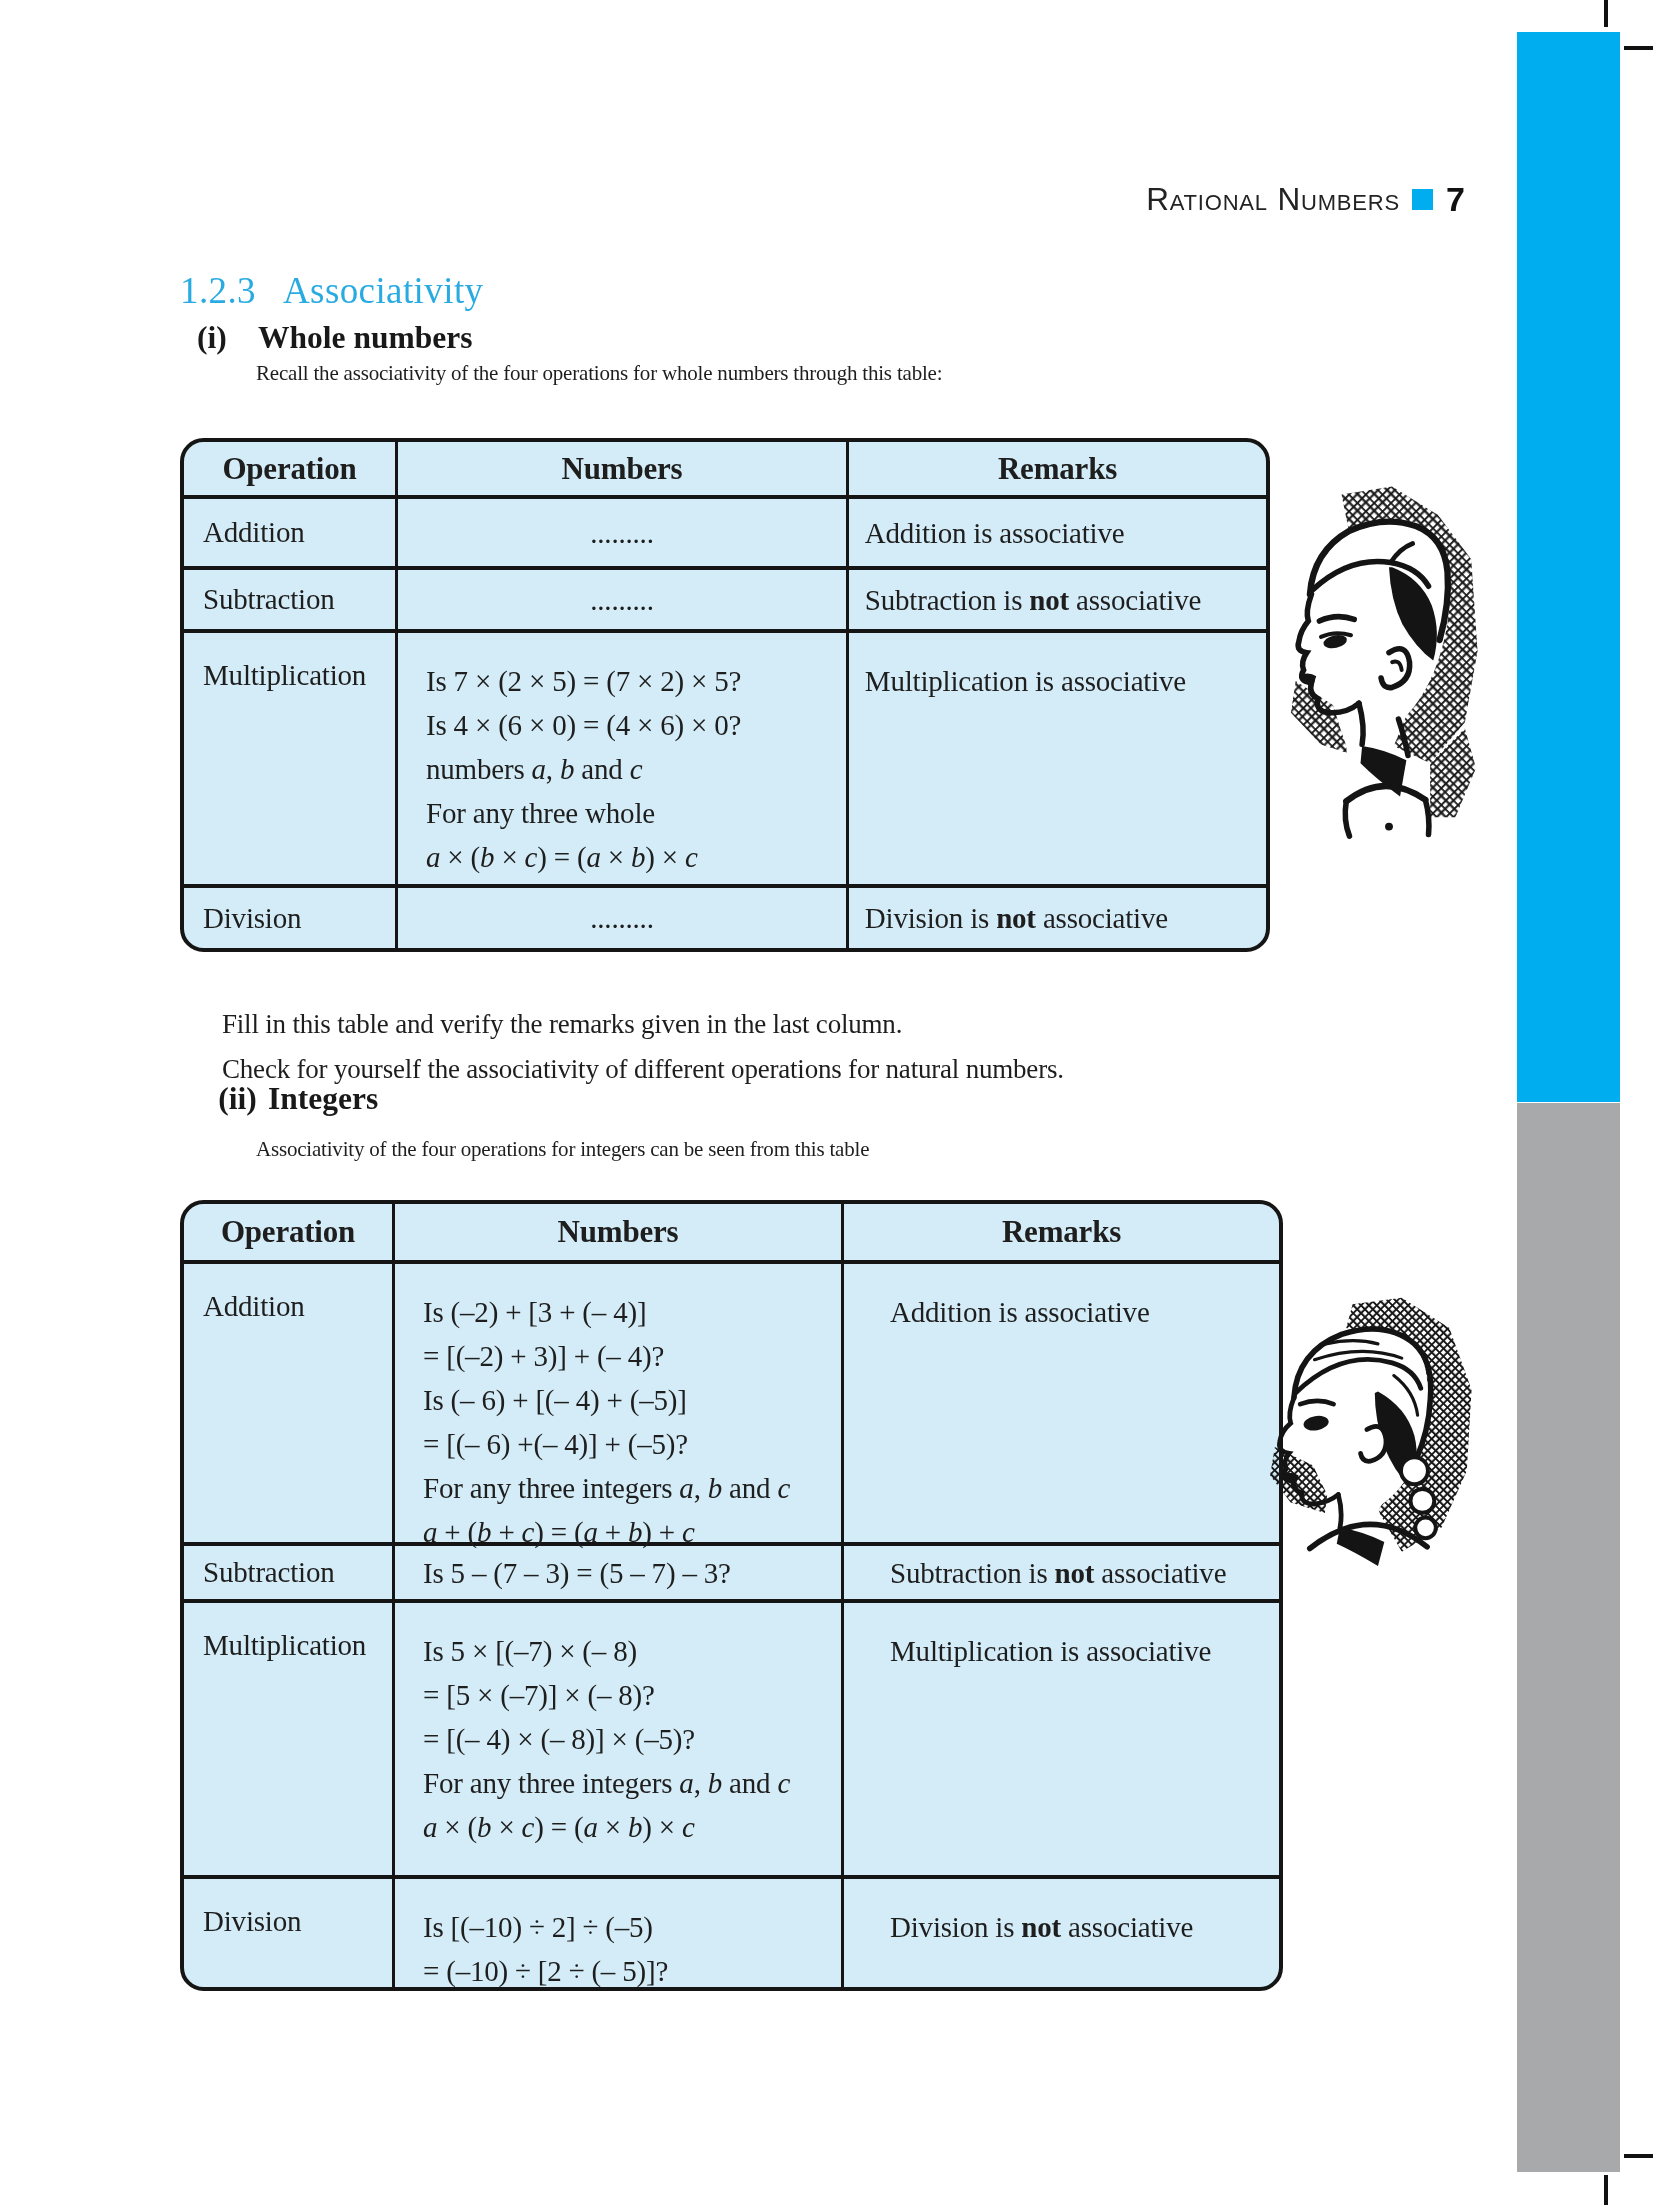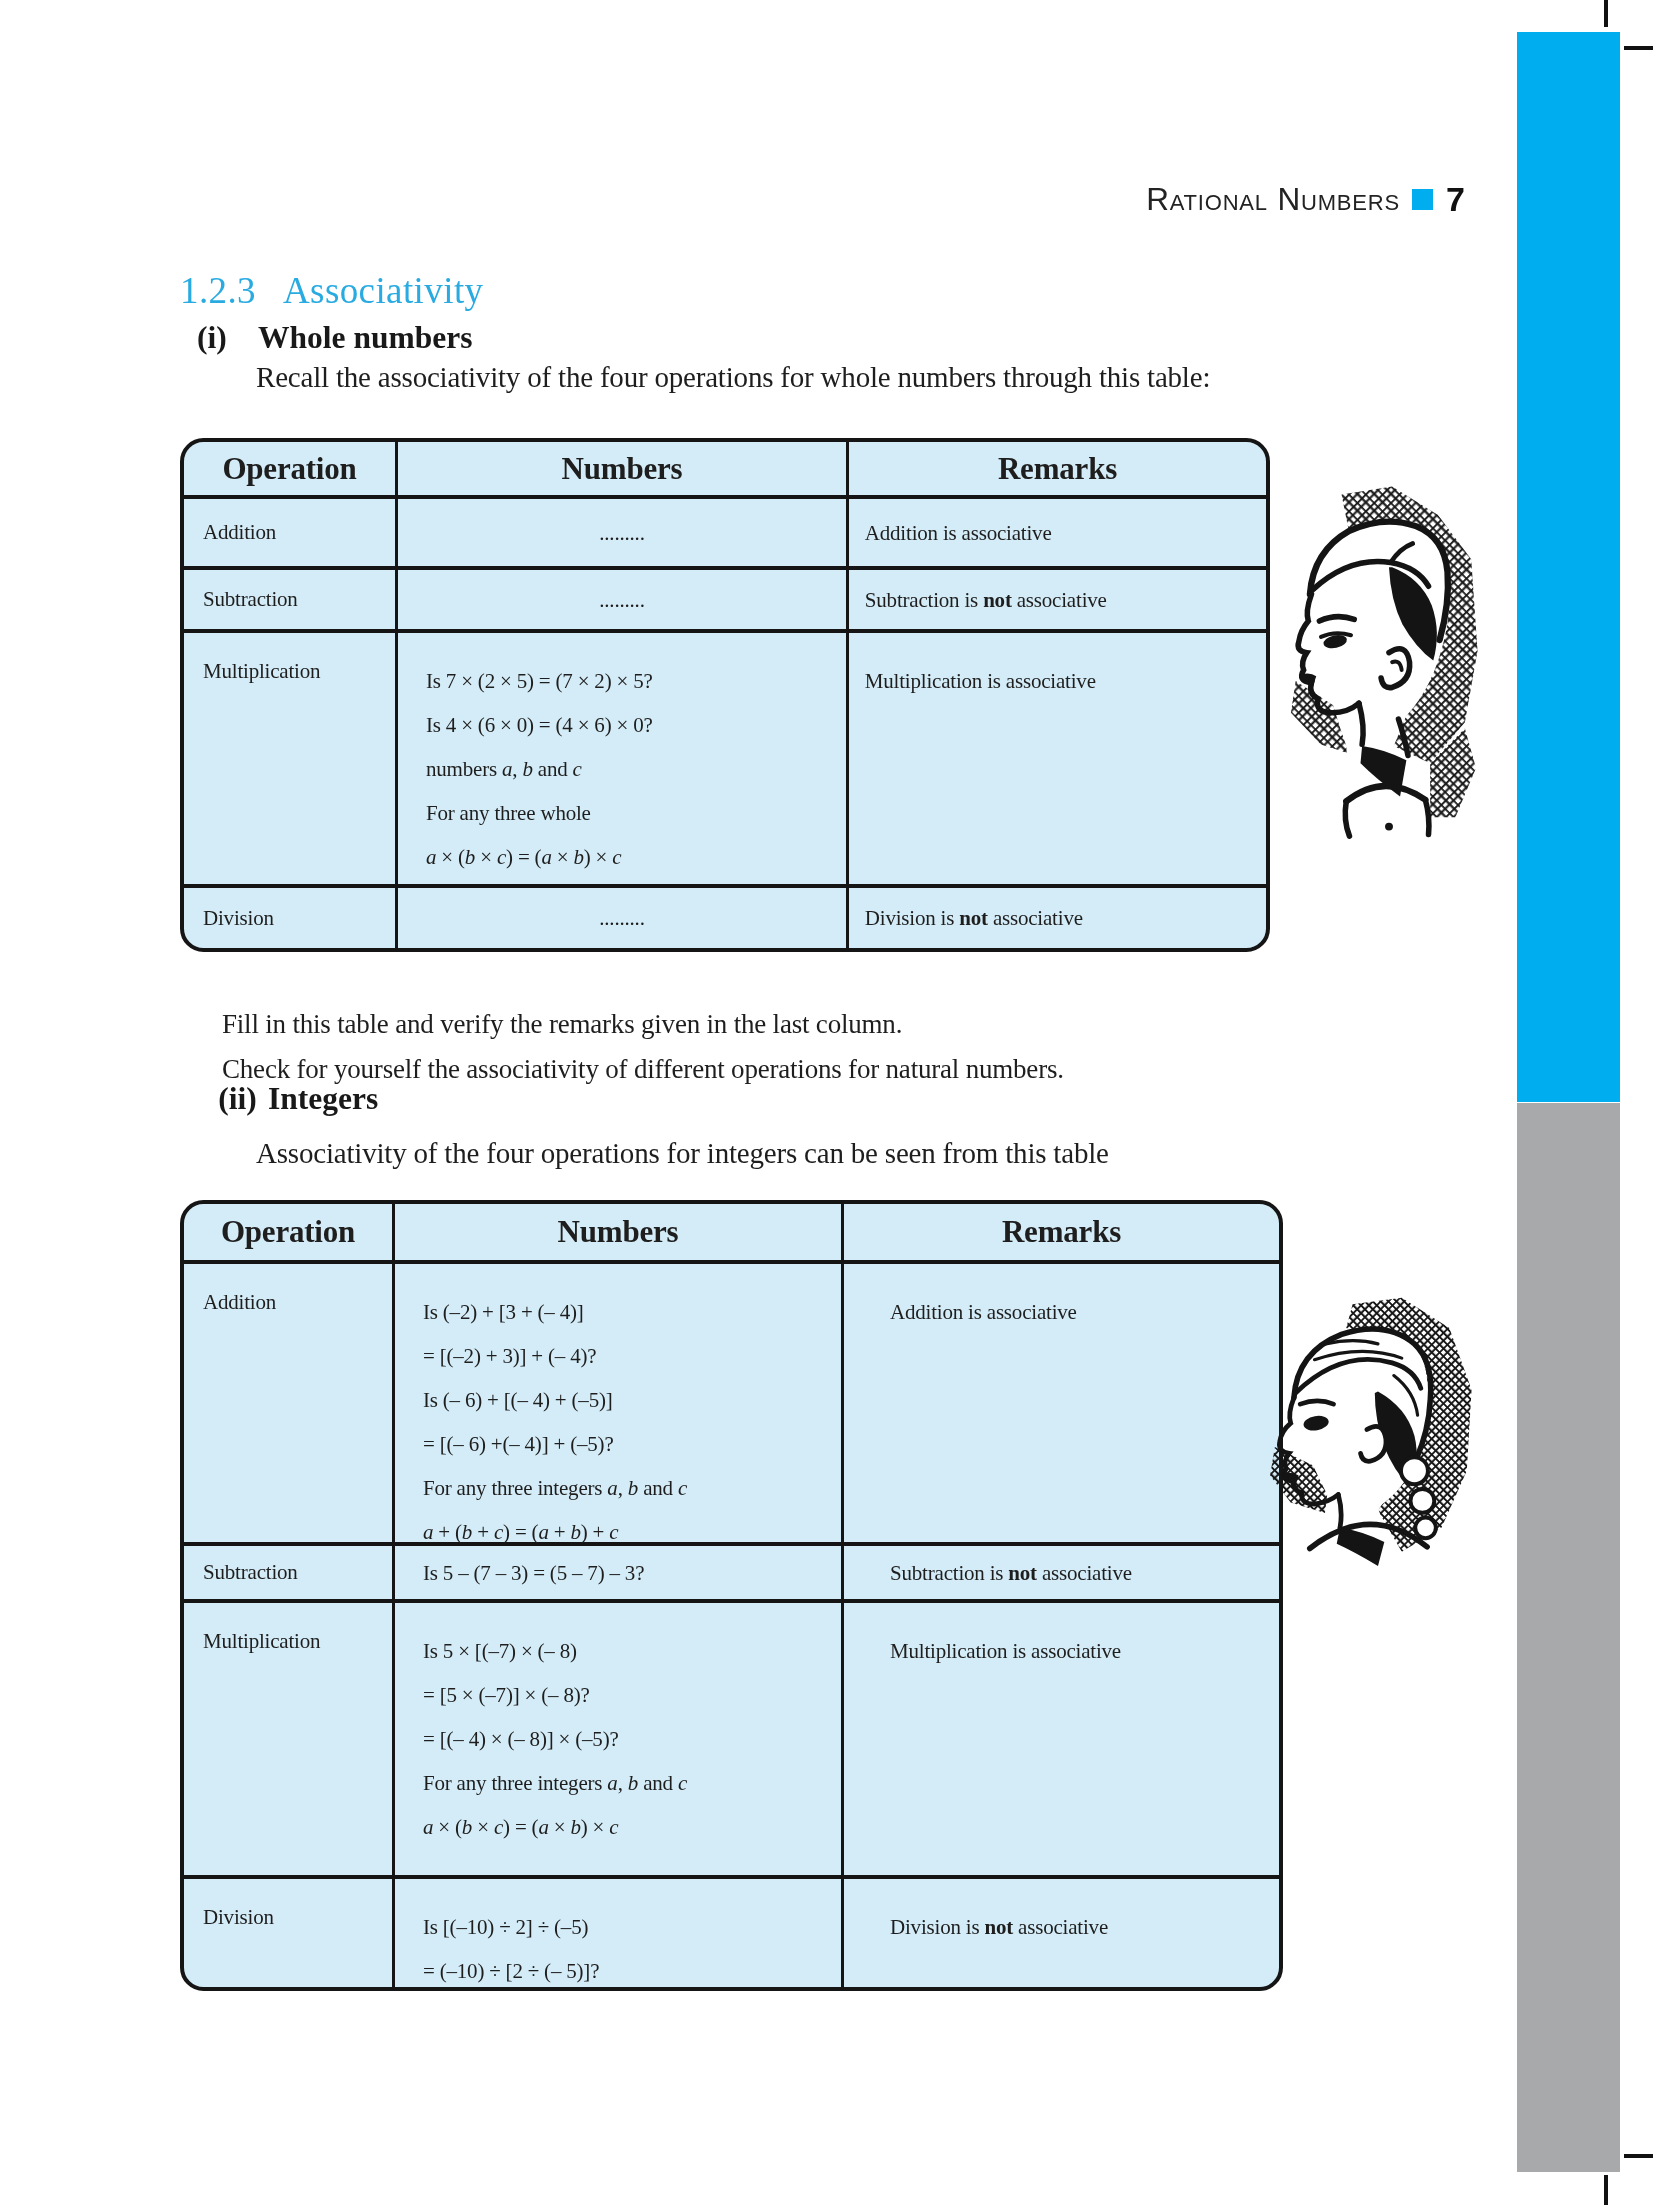--- a/index.html
+++ b/index.html
@@ -24,34 +24,34 @@
   .rh-page{font-size:34px;font-weight:bold;color:#111;}
 
   
   .section-heading{position:absolute;left:180px;top:269px;margin:0;font-size:37px;font-weight:normal;
                    color:#29abe2;letter-spacing:0.4px;}
   .section-number{margin-right:27px;}
   .sub-heading{position:absolute;font-size:31.5px;font-weight:bold;color:#191919;display:flex;margin:0;}
   .sub1{left:197px;top:320px;}
   .sub2{left:207px;top:1081px;text-align:center;}
   .sub-label{width:61px;}
-  .intro{position:absolute;margin:0;font-size:29px;color:#1e1e1e;letter-spacing:-0.2px;}
+  .intro{position:absolute;margin:0;font-size:21px;color:#1e1e1e;letter-spacing:-0.2px;}
   .intro1{left:256px;top:361px;}
   .intro2{left:256px;top:1137px;}
   .note{position:absolute;left:206px;top:986px;margin:16px;font-size:27px;line-height:45px;
         letter-spacing:-0.2px;}
 
   
   .op-table{position:absolute;display:grid;background:#d4ecf7;border:4.7px solid #151515;
             border-radius:23.6px;overflow:hidden;box-sizing:border-box;}
   .t1{left:180px;top:438px;width:1090px;height:514px;
       grid-template-columns:214px 451px 1fr;grid-template-rows:57px 71px 63px 255px 1fr;}
   .t2{left:180px;top:1200px;width:1103px;height:791px;
       grid-template-columns:211px 449px 1fr;grid-template-rows:60px 282px 57px 276px 1fr;}
-  .cell{border-right:3.2px solid #151515;border-bottom:4.7px solid #151515;font-size:21px;
+  .cell{border-right:3.2px solid #151515;border-bottom:4.7px solid #151515;font-size:29px;
         box-sizing:border-box;letter-spacing:-0.2px;}
   .c3{border-right:none;}
   .lastrow{border-bottom:none;}
   .th{display:flex;align-items:center;justify-content:center;font-weight:bold;font-size:31px;}
   .vc{display:flex;flex-direction:column;justify-content:center;}
   .vt{padding-top:26px;}
   .center{text-align:center;}
   .op{padding-left:19px;}
   .num{padding-left:28px;}
   .num.center{padding-left:0;}

